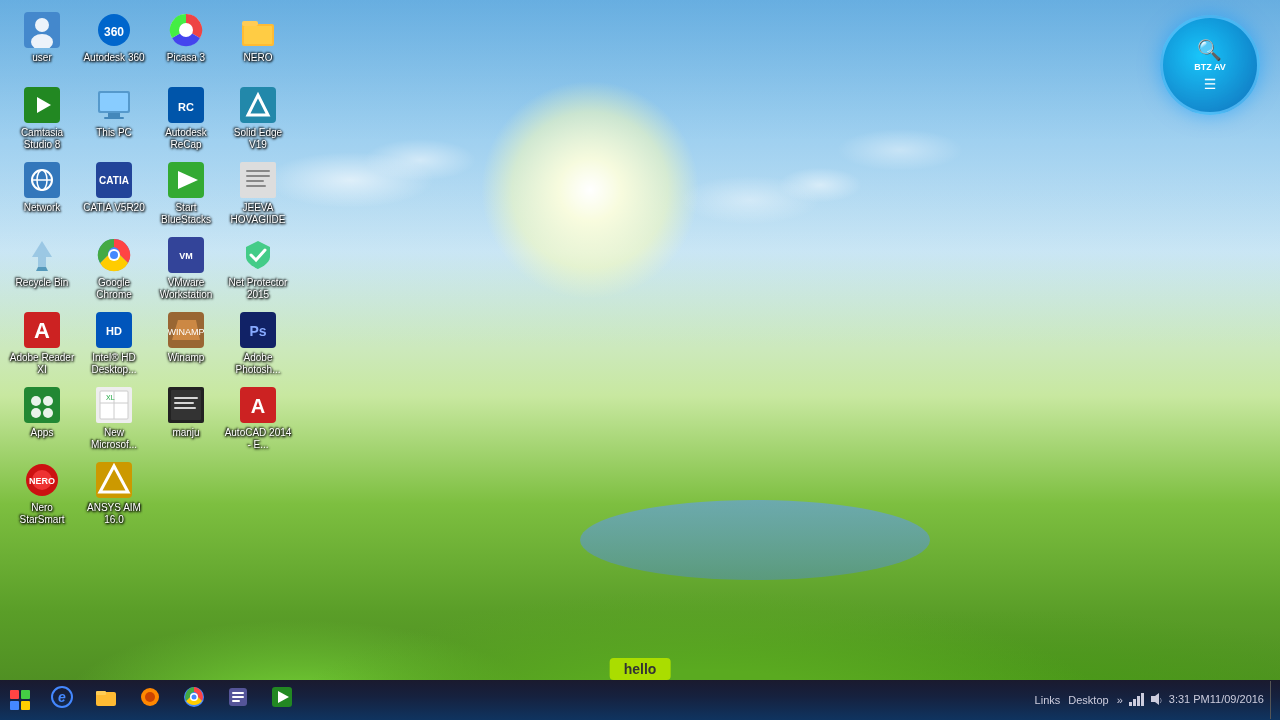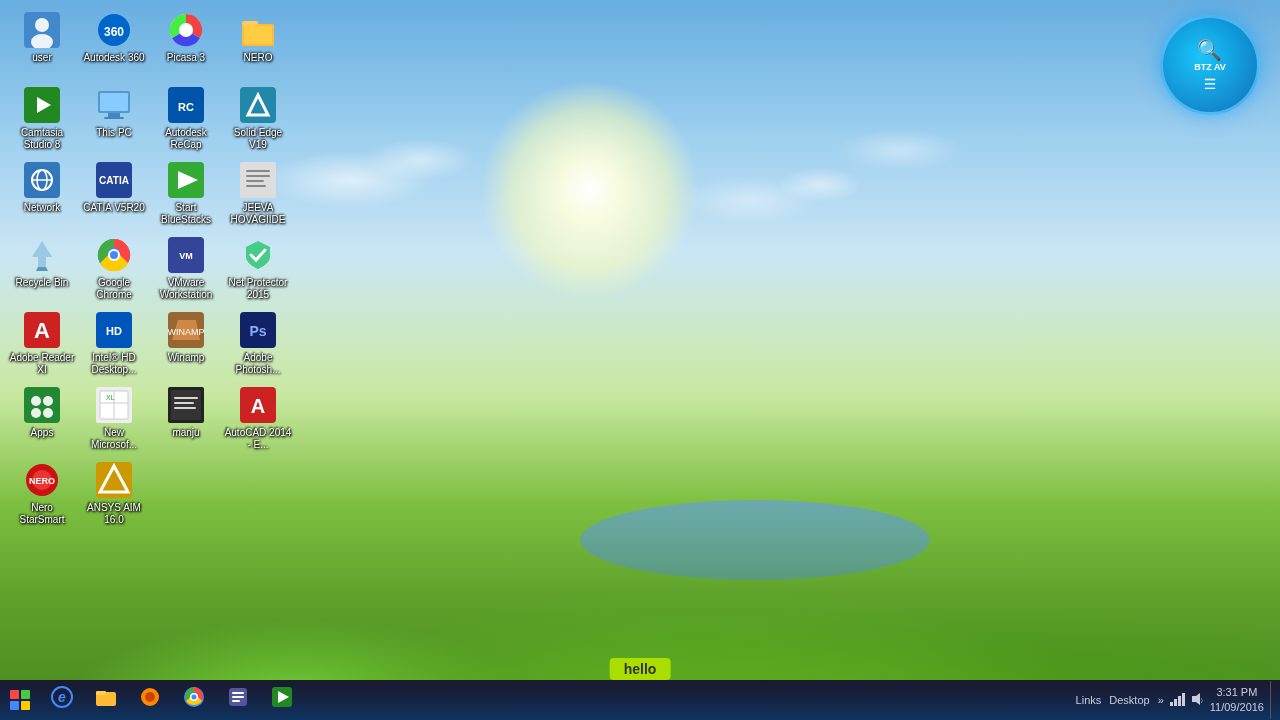--- a/index.html
+++ b/index.html
@@ -194,21 +194,21 @@
     }
 
     .tray-icon {
       color: #ccd;
       font-size: 13px;
       cursor: pointer;
     }
 
     .tray-clock {
       display: flex;
-      flex-direction: column;
+      flex-direction: row;
       align-items: center;
       color: #ccd;
       font-size: 11px;
       line-height: 1.4;
       margin-right: 4px;
     }
 
     
     #top-right-widget {
       position: absolute;

